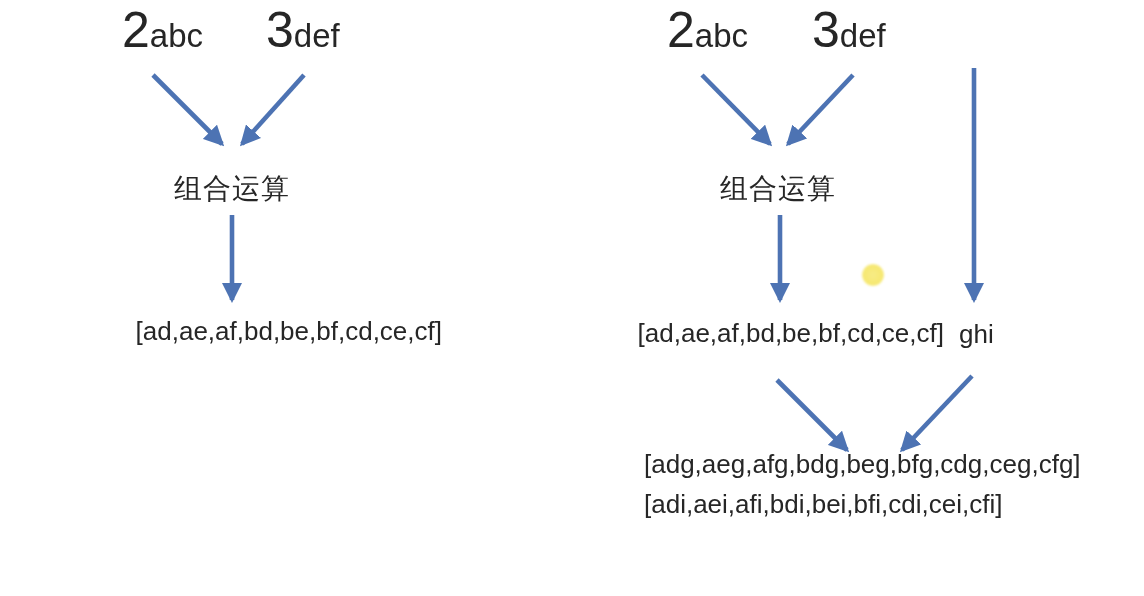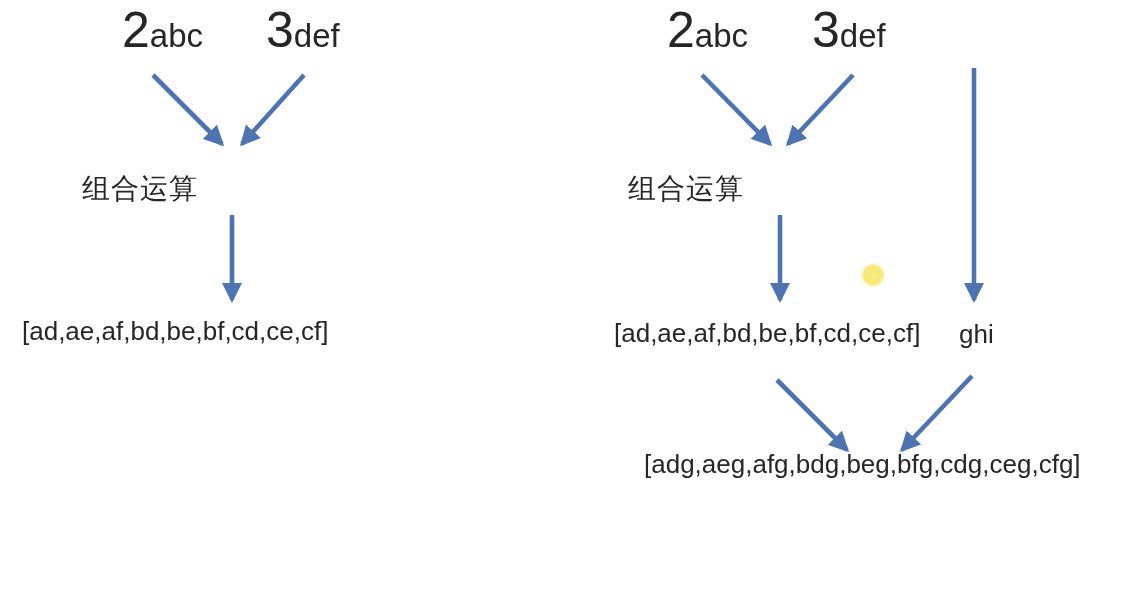--- a/index.html
+++ b/index.html
@@ -11,24 +11,24 @@
     font-family:"Liberation Sans", sans-serif;
     color:#262626;
   }
   #arrow-layer{position:absolute;left:0;top:0;width:1144px;height:596px;}
   #arrow-layer line{stroke:#4d73b3;stroke-width:4.6;}
   .input-label{position:absolute;top:6px;white-space:nowrap;line-height:48px;}
   .input-label .num{font-size:50px;}
   .input-label .set{font-size:33px;}
   .op-label{
     position:absolute;top:170px;width:300px;
-    font-size:28px;letter-spacing:1px;white-space:nowrap;
+    font-size:28px;text-align:center;letter-spacing:1px;white-space:nowrap;
   }
   .result-line{position:absolute;font-size:26px;white-space:nowrap;}
-  .centered{text-align:left;}
+  .centered{text-align:right;}
   .ghi-label{position:absolute;left:959px;top:319px;font-size:26px;}
   .results-block{
     position:absolute;left:644px;top:444px;
     font-size:26px;line-height:40px;white-space:nowrap;
   }
   .pointer-dot{
     position:absolute;left:862px;top:264px;width:22px;height:22px;
     border-radius:50%;
     background:radial-gradient(circle, #f8ec86 0%, #f6e871 60%, rgba(246,232,113,0) 100%);
     filter:blur(1px);
@@ -66,15 +66,16 @@
   <div class="input-label" style="left:667px"><span class="num">2</span><span class="set">abc</span></div>
   <div class="input-label" style="left:812px"><span class="num">3</span><span class="set">def</span></div>
   <div class="op-label" style="left:628px">组合运算</div>
   <div class="result-line centered" style="left:614px;top:318px;width:330px">[ad,ae,af,bd,be,bf,cd,ce,cf]</div>
   <div class="ghi-label">ghi</div>
 
   <div class="pointer-dot"></div>
 
   <div class="results-block">
     <div>[adg,aeg,afg,bdg,beg,bfg,cdg,ceg,cfg]</div>
+    <div>[adi,aei,afi,bdi,bei,bfi,cdi,cei,cfi]</div>
   </div>
 
 </div>
 
 </body></html>

